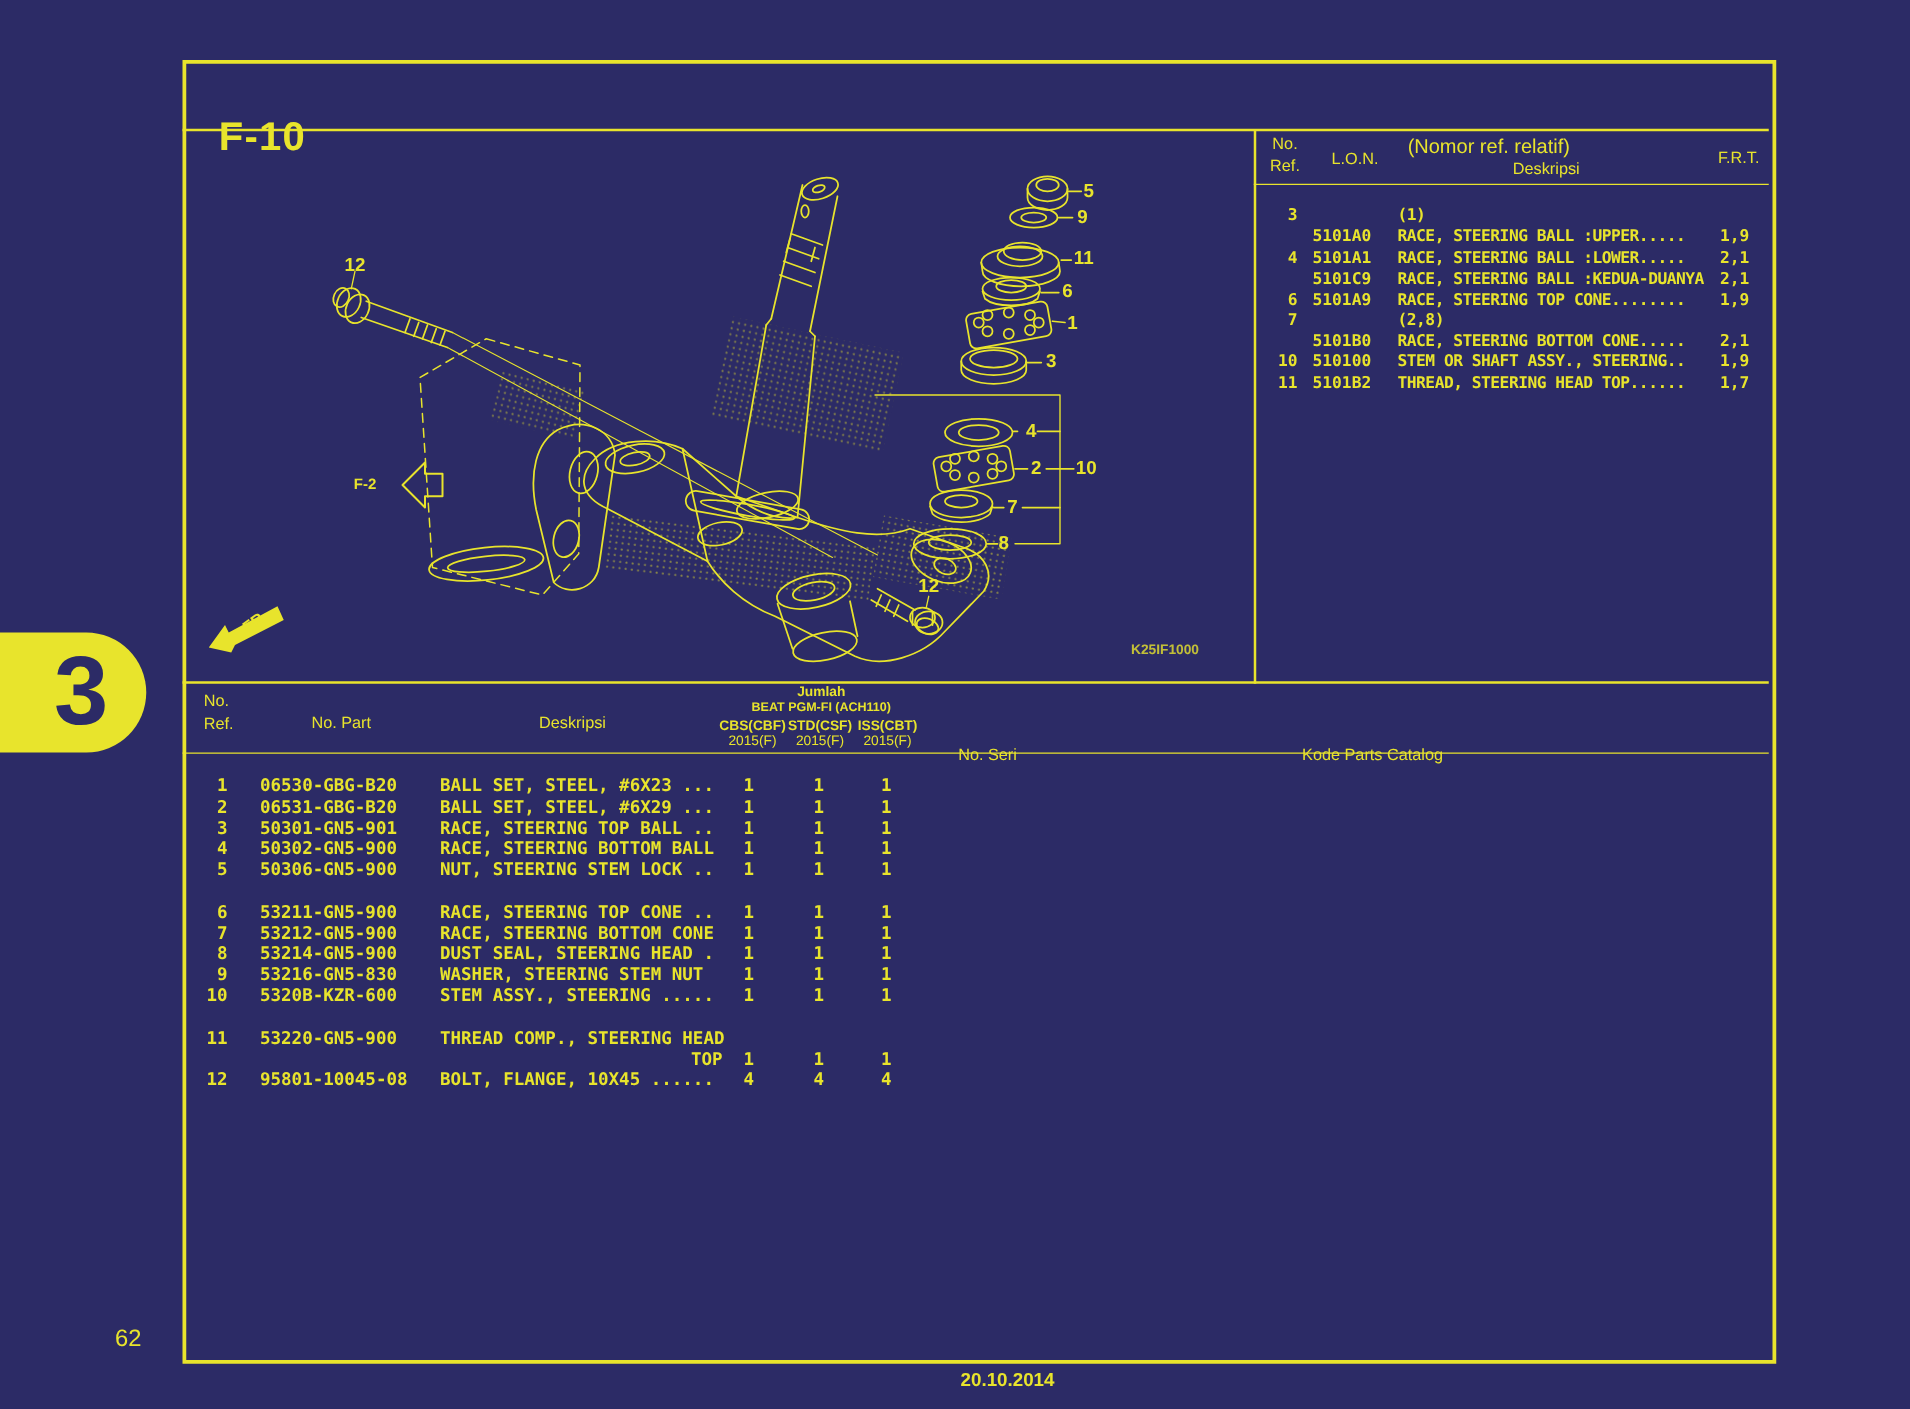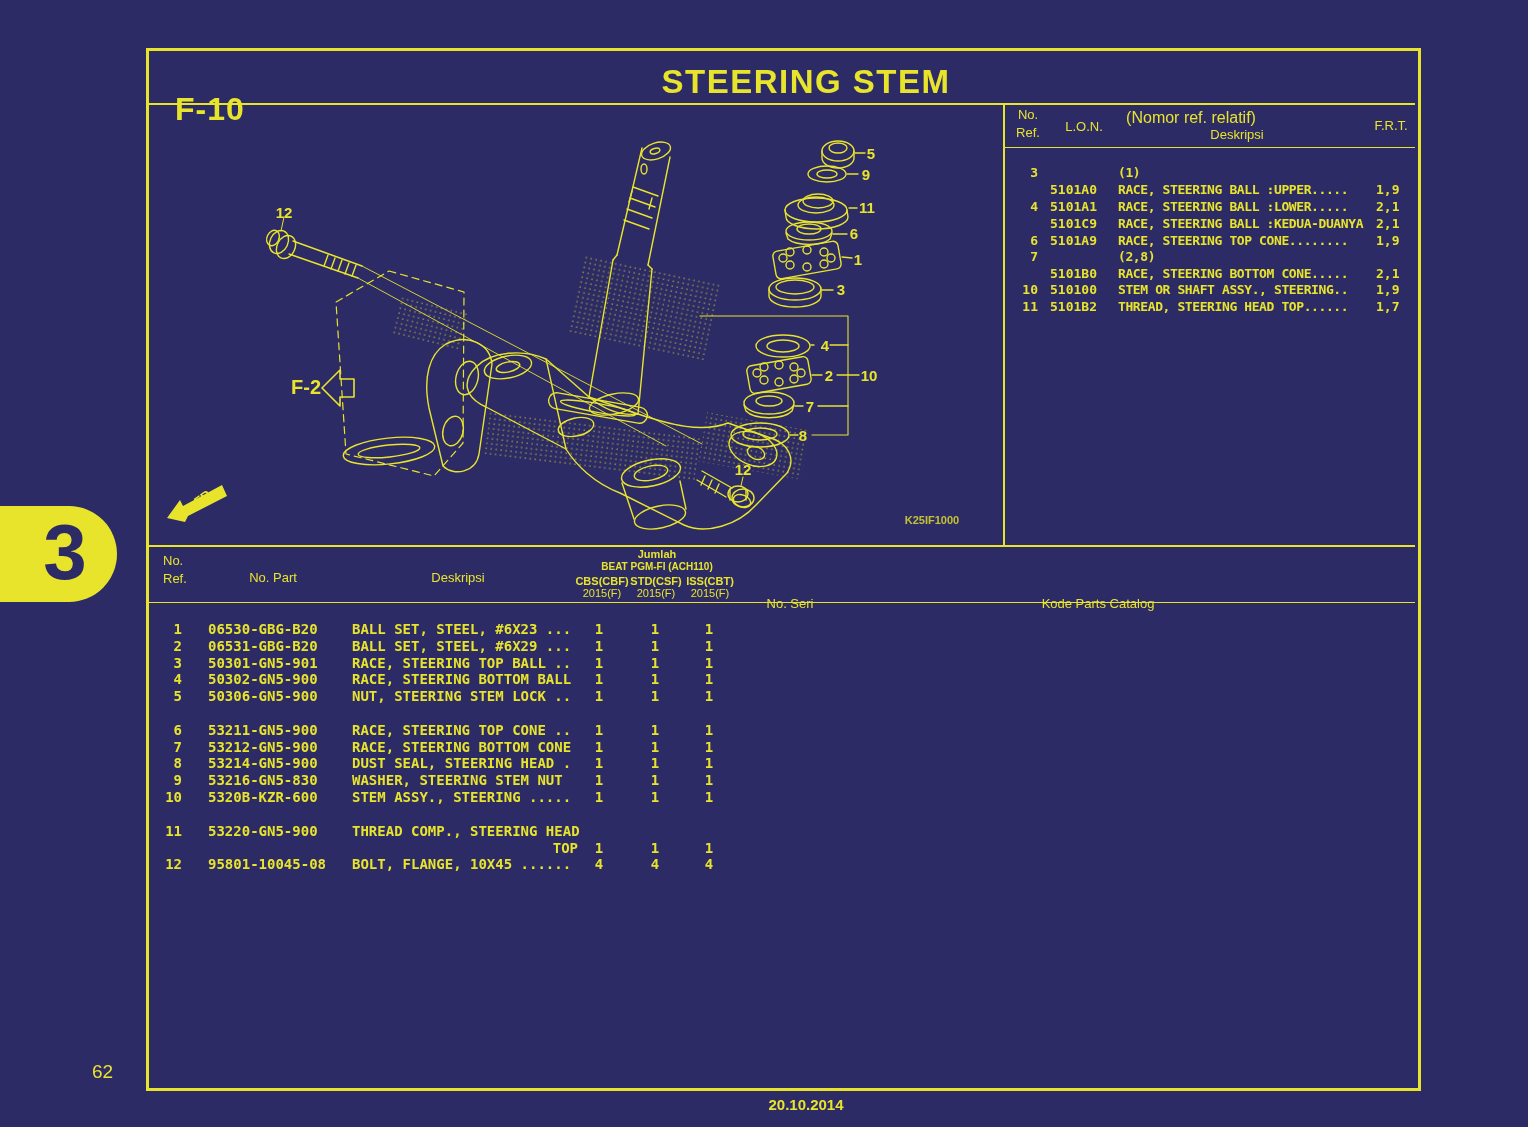--- a/index.html
+++ b/index.html
@@ -47,21 +47,20 @@
   svg{position:absolute;overflow:visible;}
 </style>
 </head>
 <body>
 
 <div class="canvas">
 
   <div class="frame"></div>
 
   <div class="abs section-label" style="left:175px;top:63px;">F-10</div>
-  <div class="abs page-title ctr" style="left:806px;top:63px;">STEERING STEM</div>
   <div class="hline" style="top:103px;left:146px;width:1269px;"></div>
 
   <div class="vline" style="left:1003px;top:104px;height:443px;"></div>
   <div class="hline" style="top:147px;left:1003px;width:412px;border-top-width:1.5px;"></div>
   <div class="abs th ctr" style="left:1028px;top:107px;">No.</div>
   <div class="abs th ctr" style="left:1028px;top:125px;">Ref.</div>
   <div class="abs th ctr" style="left:1084px;top:119px;">L.O.N.</div>
   <div class="abs th ctr" style="left:1191px;top:109px;font-size:16px;">(Nomor ref. relatif)</div>
   <div class="abs th ctr" style="left:1237px;top:127px;">Deskripsi</div>
   <div class="abs th ctr" style="left:1391px;top:118px;">F.R.T.</div>
@@ -258,21 +257,21 @@
   <div class="callout" style="left:854px;top:233px;">6</div>
   <div class="callout" style="left:858px;top:259px;">1</div>
   <div class="callout" style="left:841px;top:289px;">3</div>
   <div class="callout" style="left:284px;top:212px;">12</div>
   <div class="callout" style="left:825px;top:345px;">4</div>
   <div class="callout" style="left:829px;top:375px;">2</div>
   <div class="callout" style="left:869px;top:375px;">10</div>
   <div class="callout" style="left:810px;top:406px;">7</div>
   <div class="callout" style="left:803px;top:435px;">8</div>
   <div class="callout" style="left:743px;top:469px;">12</div>
-  <div class="callout" style="left:306px;top:387px;font-size:20px;">F-2</div>
+  <div class="callout" style="left:292px;top:387px;font-size:12px;">F-2</div>
   <div class="callout" style="left:204px;top:497px;font-size:13px;transform:translate(-50%,-50%) rotate(-36deg);">FR.</div>
   <div class="callout" style="left:932px;top:520px;font-size:11px;opacity:.8;font-weight:bold;">K25IF1000</div>
 
   <div class="hline" style="top:545px;left:146px;width:1269px;"></div>
   <div class="abs th" style="left:163px;top:553px;">No.</div>
   <div class="abs th" style="left:163px;top:571px;">Ref.</div>
   <div class="abs th ctr" style="left:273px;top:570px;">No. Part</div>
   <div class="abs th ctr" style="left:458px;top:570px;">Deskripsi</div>
   <div class="abs th-sm ctr" style="left:657px;top:548px;font-weight:bold;font-size:11px;">Jumlah</div>
   <div class="abs th-sm ctr" style="left:657px;top:561px;font-weight:bold;">BEAT PGM-FI (ACH110)</div>

